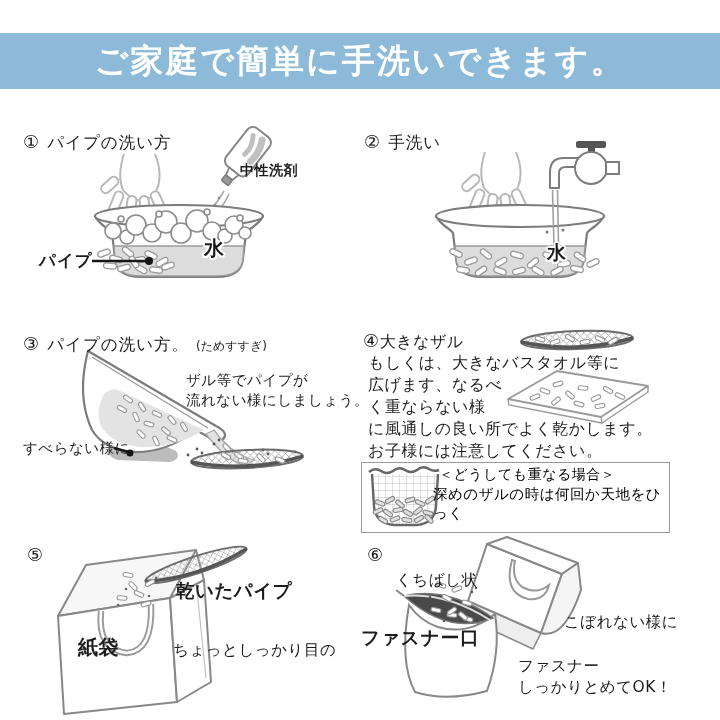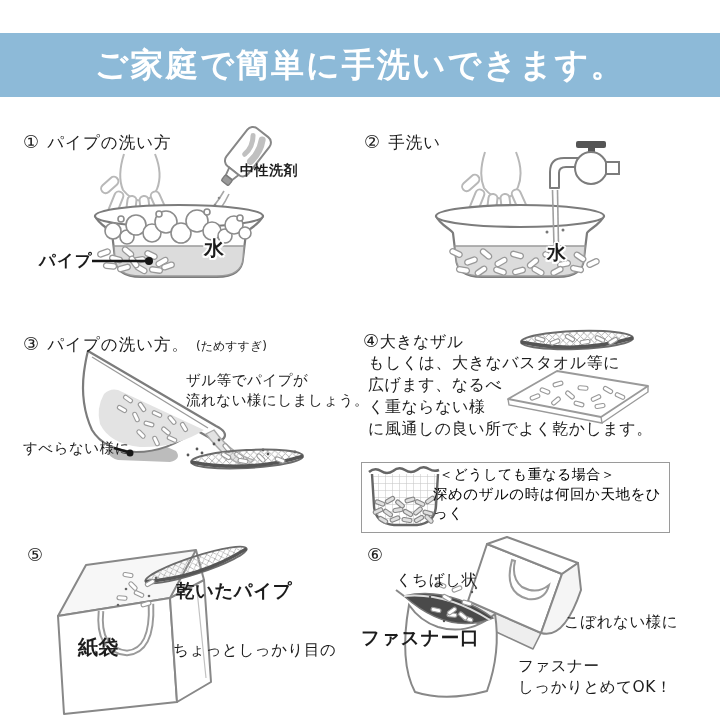--- a/index.html
+++ b/index.html
@@ -1,18 +1,18 @@
 <!DOCTYPE html>
 <html><head>
 <meta charset="utf-8">
 <style>
   html,body{margin:0;padding:0;background:#fff;}
   .page{position:relative;width:720px;height:720px;background:#fff;overflow:hidden;
         font-family:"DejaVu Sans","Liberation Sans",sans-serif;}
-  .banner{position:absolute;left:0;top:33px;width:720px;height:64px;background:#8dbad8;
+  .banner{position:absolute;left:0;top:33px;width:720px;height:56px;background:#8dbad8;
           display:flex;align-items:center;justify-content:center;}
   .banner span{color:#fff;font-size:33px;font-weight:bold;letter-spacing:2px;}
   .t{position:absolute;white-space:nowrap;color:#1c1c1c;letter-spacing:.5px;}
   .b{font-weight:bold;}
   .head{font-size:16.5px;letter-spacing:1px;display:flex;gap:7px;align-items:baseline;}
   .head .num{font-size:18px;}
   .halo{text-shadow:-2px 0 0 #fff,2px 0 0 #fff,0 -2px 0 #fff,0 2px 0 #fff,
         -1.5px -1.5px 0 #fff,1.5px 1.5px 0 #fff,-1.5px 1.5px 0 #fff,1.5px -1.5px 0 #fff;}
   .s4block div{height:22px;font-size:16px;line-height:22px;}
   .s4block div.ind{padding-left:5px;}
@@ -329,20 +329,21 @@
 
   <div class="t s4block" style="left:363px;top:330px;">
     <div class="s4line1">
       <span class="num">④</span>
       <span>大きなザル</span>
     </div>
     <div class="ind">もしくは、大きなバスタオル等に</div>
     <div class="ind">広げます、なるべ</div>
     <div class="ind">く重ならない様</div>
     <div class="ind">に風通しの良い所でよく乾かします。</div>
+    <div class="ind">お子様には注意してください。</div>
   </div>
   <div class="notebox">
     <div class="bt" style="left:77px;top:3px;text-align:right;">＜どうしても重なる場合＞</div>
     <div class="bt" style="left:71px;top:22px;font-size:14.5px;">深めのザルの時は何回か天地をひっく</div>
   </div>
 
   <div class="t" style="left:27px;top:544px;font-size:18px;">⑤</div>
   <div class="t b" style="left:176px;top:578px;font-size:18.5px;">乾いたパイプ</div>
   <div class="t b" style="left:78px;top:634px;font-size:20px;">紙袋</div>
   <div class="t" style="left:173px;top:639px;font-size:15.5px;line-height:22px;">

